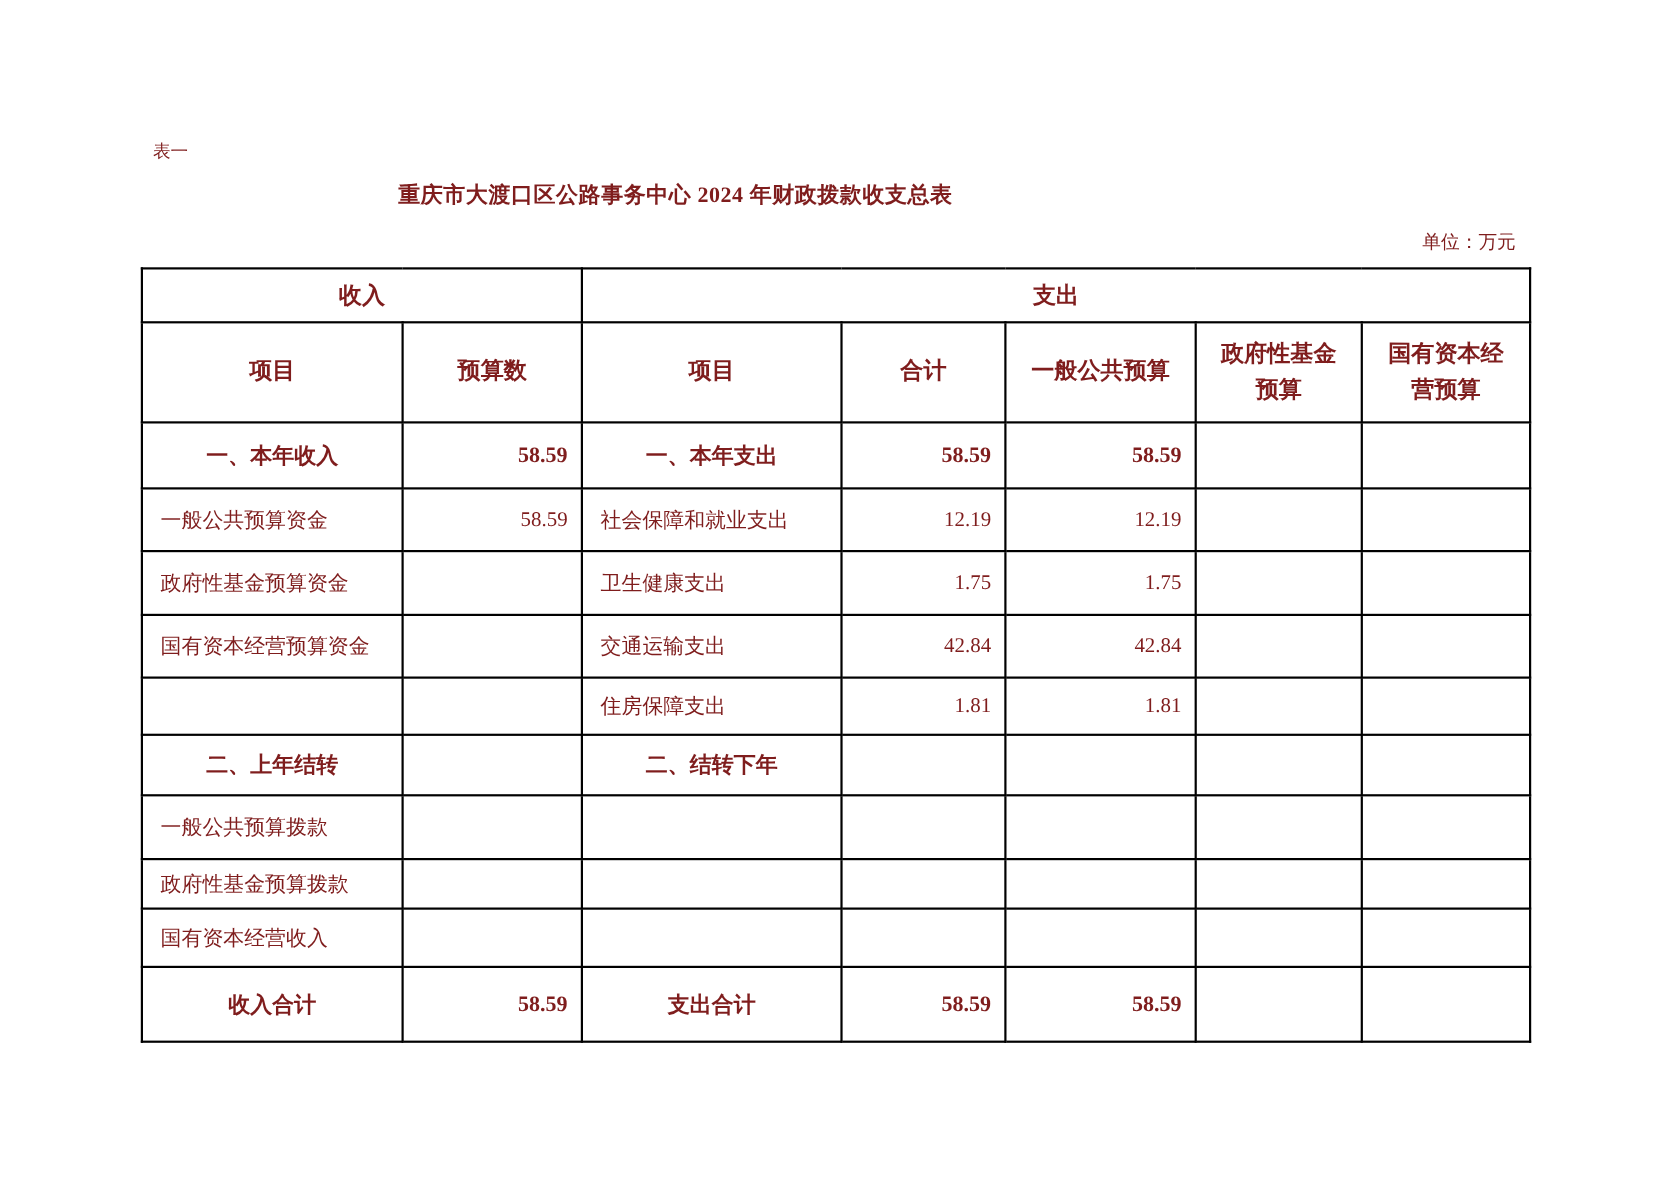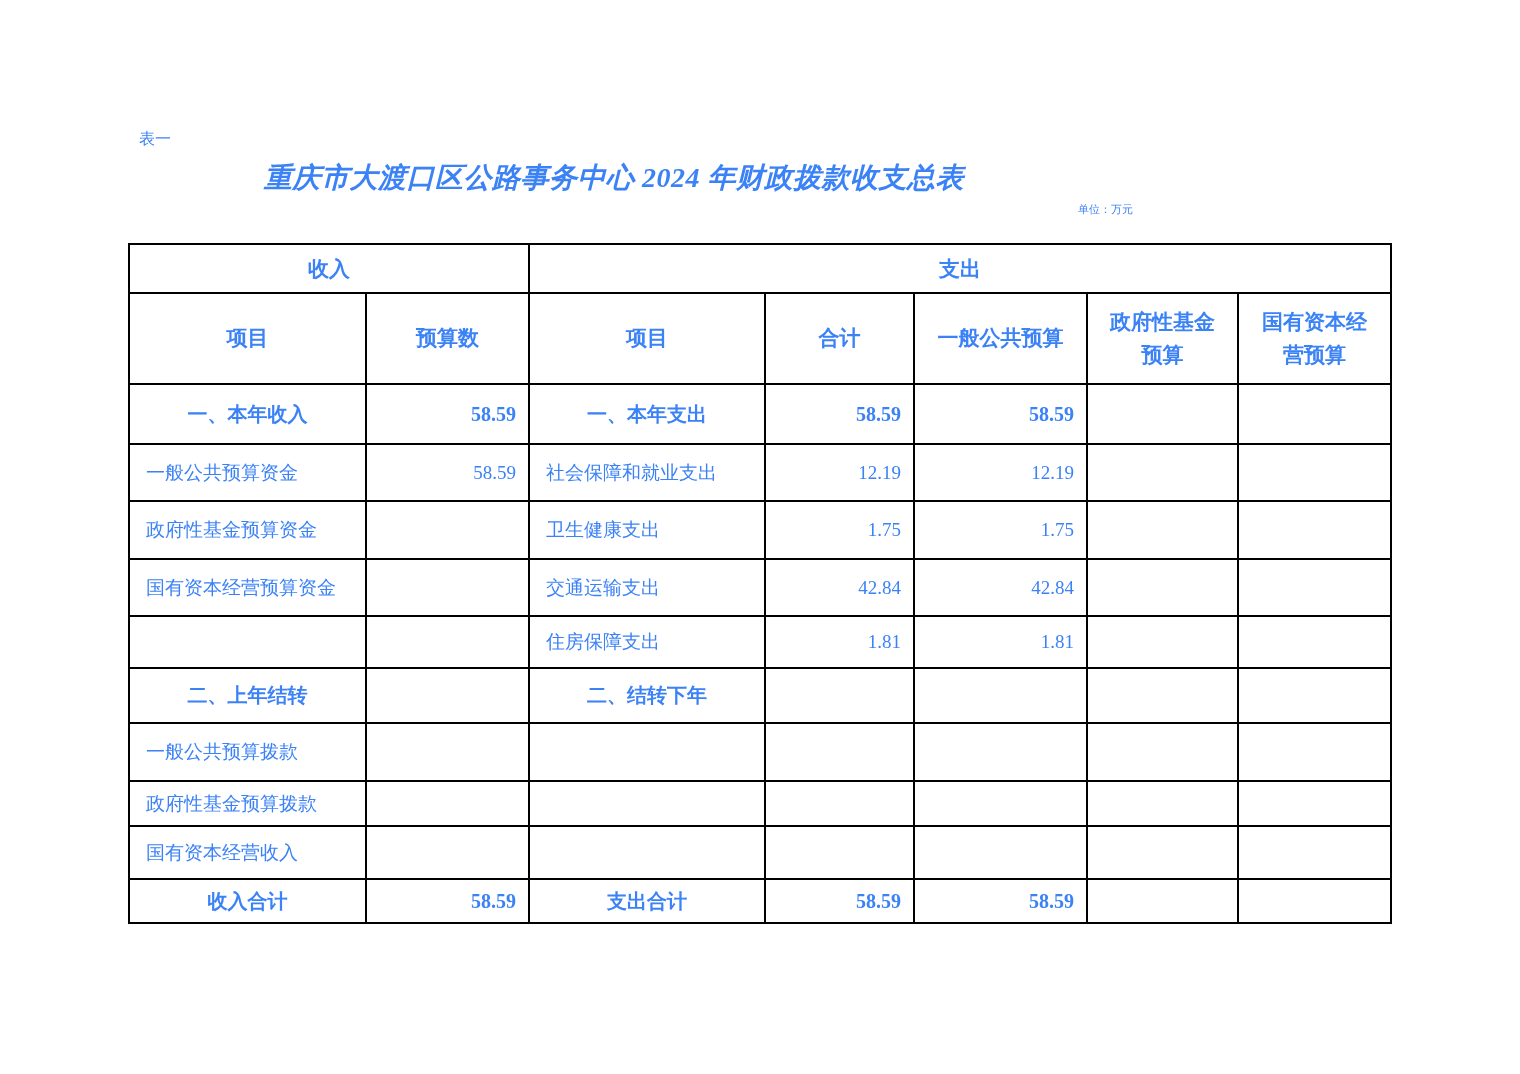--- a/index.html
+++ b/index.html
@@ -1,51 +1,50 @@
 <!DOCTYPE html>
 <html><head>
 <meta charset="utf-8">
 <style>
   html, body { margin: 0; padding: 0; background: #ffffff; }
   .page {
     position: relative;
     width: 1520px;
     height: 1074px;
     background: #ffffff;
-    color: #3b82f6;
+    color: #7f1d1d;
     font-family: "Liberation Serif", "DejaVu Serif", serif;
     overflow: hidden;
   }
   .table-label {
     position: absolute;
     left: 139px;
     top: 129px;
     font-size: 16px;
     line-height: 20px;
   }
   .doc-title {
     position: absolute;
     left: 0;
     top: 160px;
     width: 1228px;
     margin: 0;
     text-align: center;
-    font-size: 28px;
+    font-size: 20px;
     font-weight: bold;
     line-height: 36px;
     letter-spacing: 0.5px;
-    font-style: italic;
   }
   .unit-note {
     position: absolute;
-    top: 198px;
+    top: 209px;
     left: 1078px;
     width: 300px;
-    text-align: left;
-    font-size: 11px;
+    text-align: right;
+    font-size: 17px;
     line-height: 22px;
   }
   table.budget {
     position: absolute;
     left: 128px;
     top: 243px;
     width: 1262px;
     border-collapse: collapse;
     table-layout: fixed;
   }
@@ -73,21 +72,21 @@
   tbody tr.section td, tbody tr.total td { font-weight: bold; font-size: 20px; }
   tbody tr:nth-child(1)  { height: 60px; }
   tbody tr:nth-child(2)  { height: 57px; }
   tbody tr:nth-child(3)  { height: 58px; }
   tbody tr:nth-child(4)  { height: 57px; }
   tbody tr:nth-child(5)  { height: 52px; }
   tbody tr:nth-child(6)  { height: 55px; }
   tbody tr:nth-child(7)  { height: 58px; }
   tbody tr:nth-child(8)  { height: 45px; }
   tbody tr:nth-child(9)  { height: 53px; }
-  tbody tr:nth-child(10) { height: 44px; }
+  tbody tr:nth-child(10) { height: 68px; }
 </style>
 </head>
 <body>
 
 <div class="page">
 
   <div class="table-label">表一</div>
 
   <h1 class="doc-title">重庆市大渡口区公路事务中心 2024 年财政拨款收支总表</h1>
 

